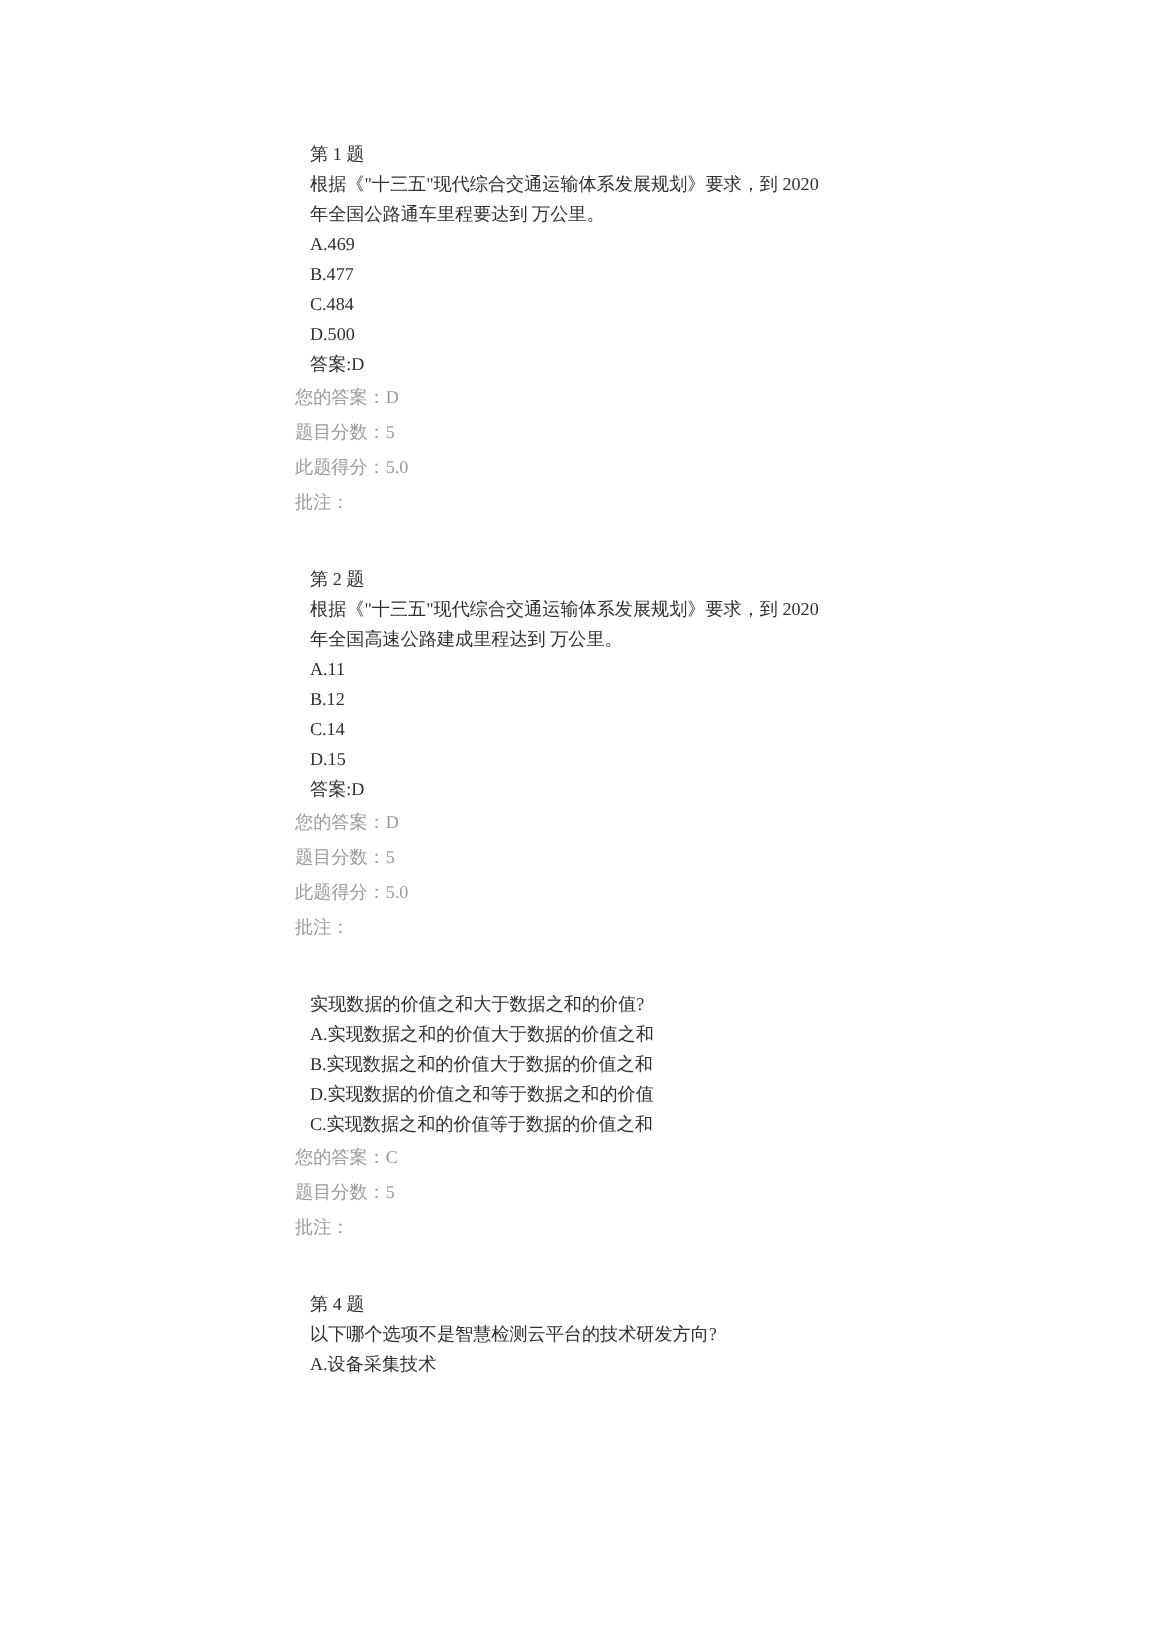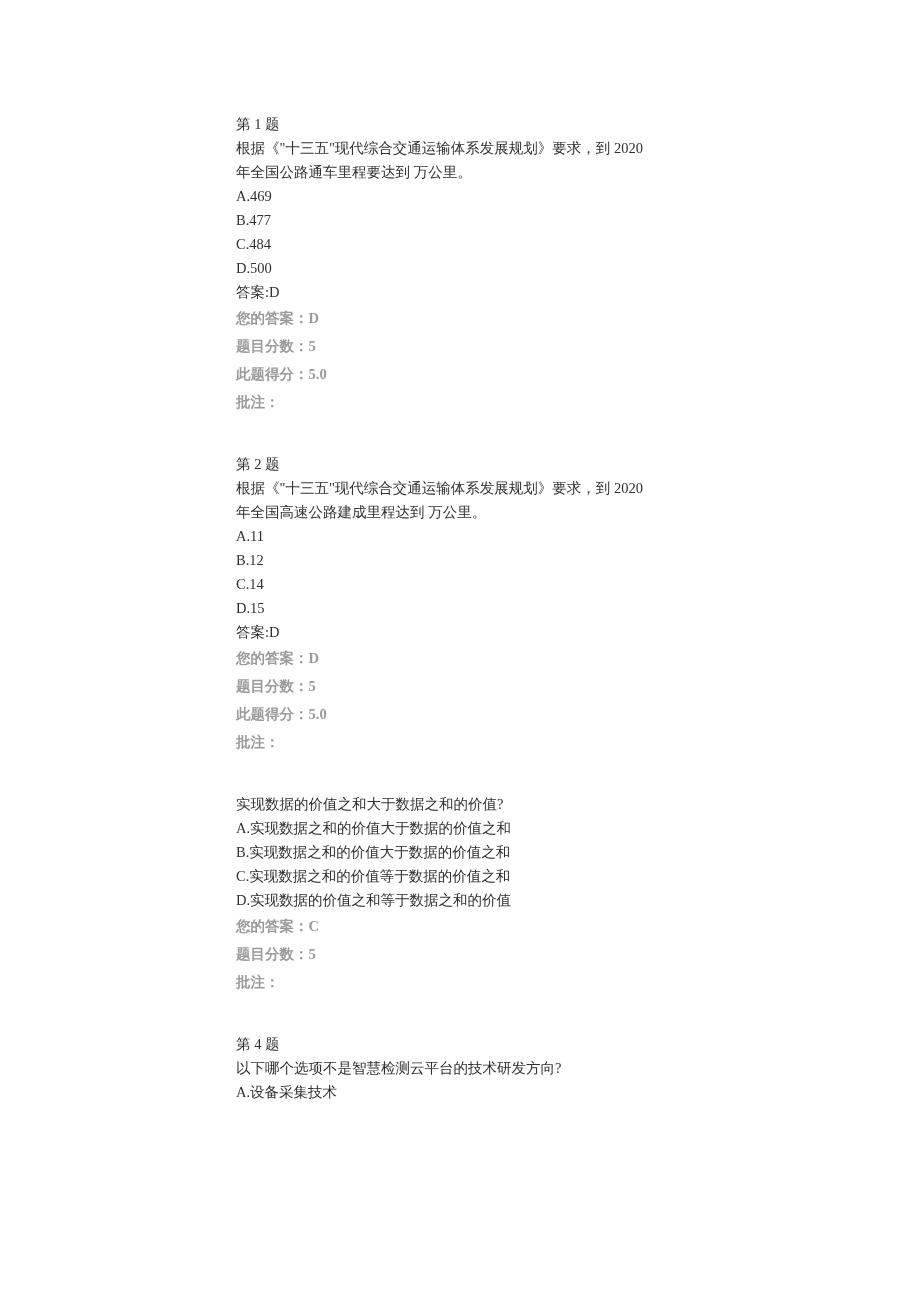--- a/index.html
+++ b/index.html
@@ -16,26 +16,26 @@
     color: #303030;
   }
   .question-block {
     margin-bottom: 36px;
   }
   .q-title,
   .q-prompt,
   .q-option,
   .q-answer {
     font-family: "SimSun", "宋体", serif;
+    margin-left: 12px;
   }
   .meta {
     color: #9b9b9b;
     font-family: "SimSun", "宋体", serif;
     line-height: 28px;
-    font-weight: bold;
   }
   .meta-label,
   .meta-value {
     color: #9b9b9b;
   }
 </style>
 </head>
 <body>
 
 <div class="page">
@@ -91,22 +91,22 @@
     </div>
     <div class="meta">
       <span class="meta-label">批注：</span><span class="meta-value"></span>
     </div>
   </div>
 
   <div class="question-block">
     <div class="q-prompt">实现数据的价值之和大于数据之和的价值?</div>
     <div class="q-option">A.实现数据之和的价值大于数据的价值之和</div>
     <div class="q-option">B.实现数据之和的价值大于数据的价值之和</div>
+    <div class="q-option">D.实现数据的价值之和等于数据之和的价值</div>
     <div class="q-option">C.实现数据之和的价值等于数据的价值之和</div>
-    <div class="q-option">D.实现数据的价值之和等于数据之和的价值</div>
     <div class="meta">
       <span class="meta-label">您的答案：</span><span class="meta-value">C</span>
     </div>
     <div class="meta">
       <span class="meta-label">题目分数：</span><span class="meta-value">5</span>
     </div>
     <div class="meta">
       <span class="meta-label">批注：</span><span class="meta-value"></span>
     </div>
   </div>

